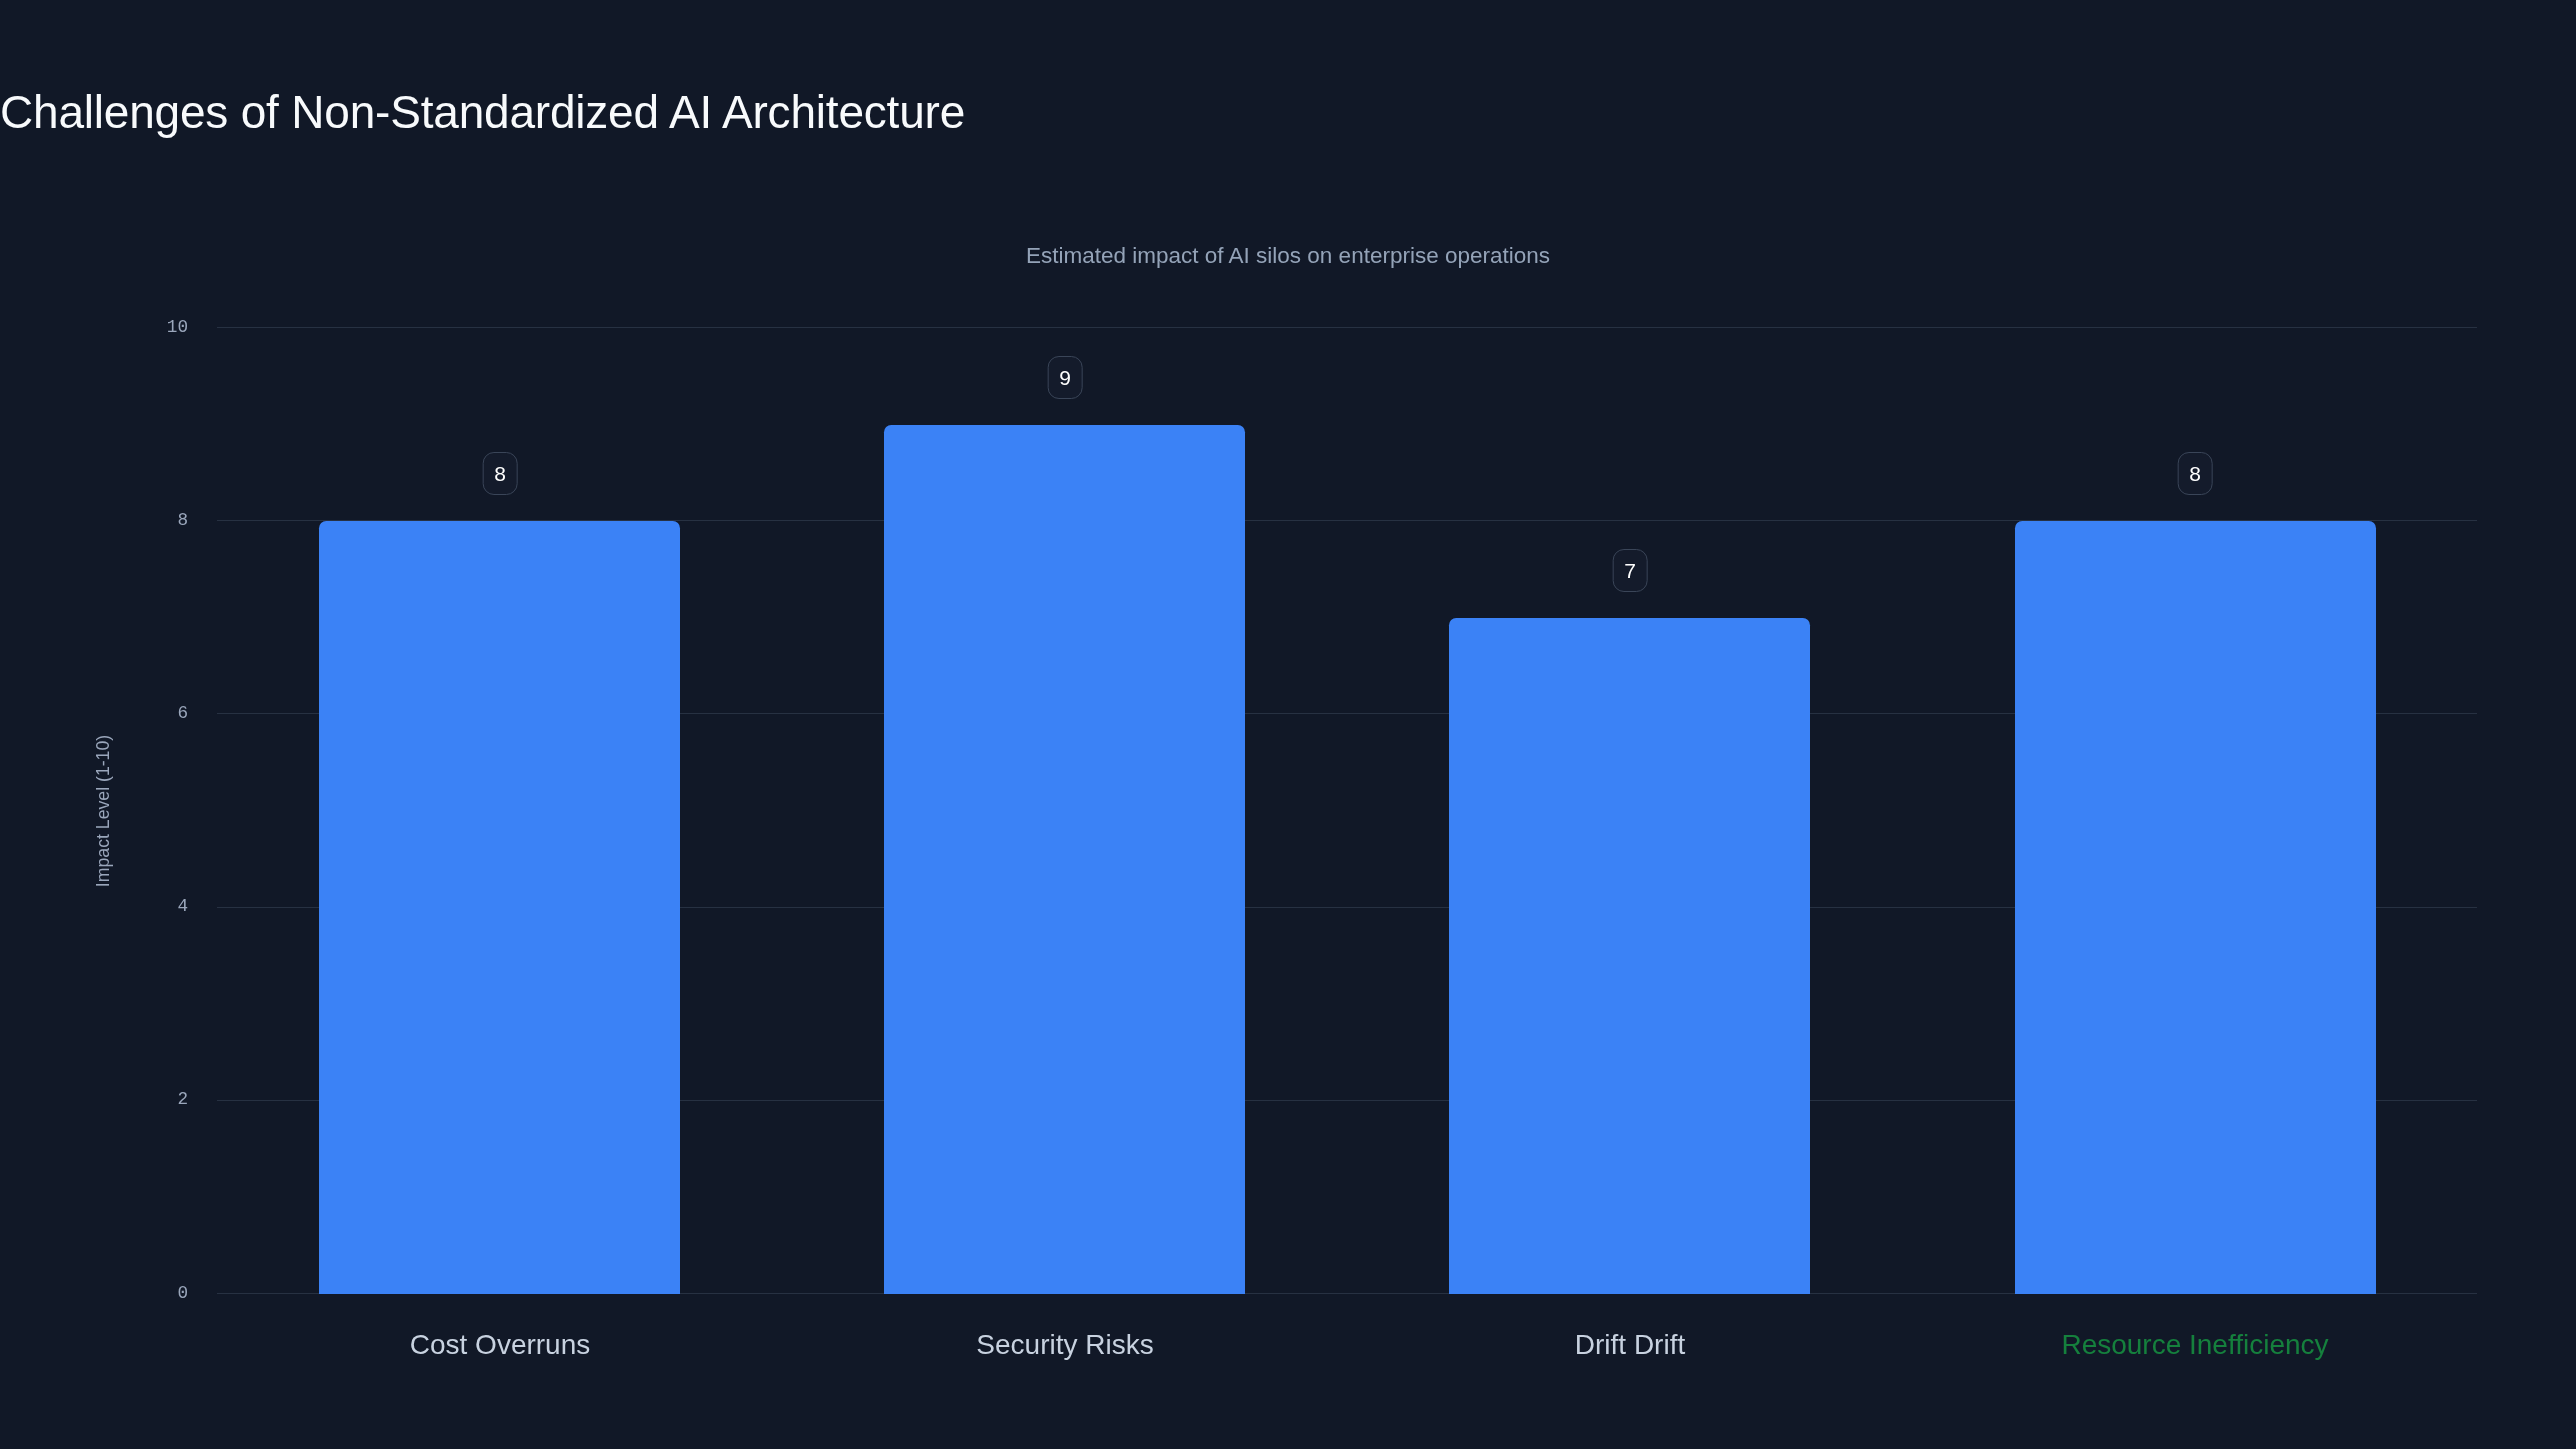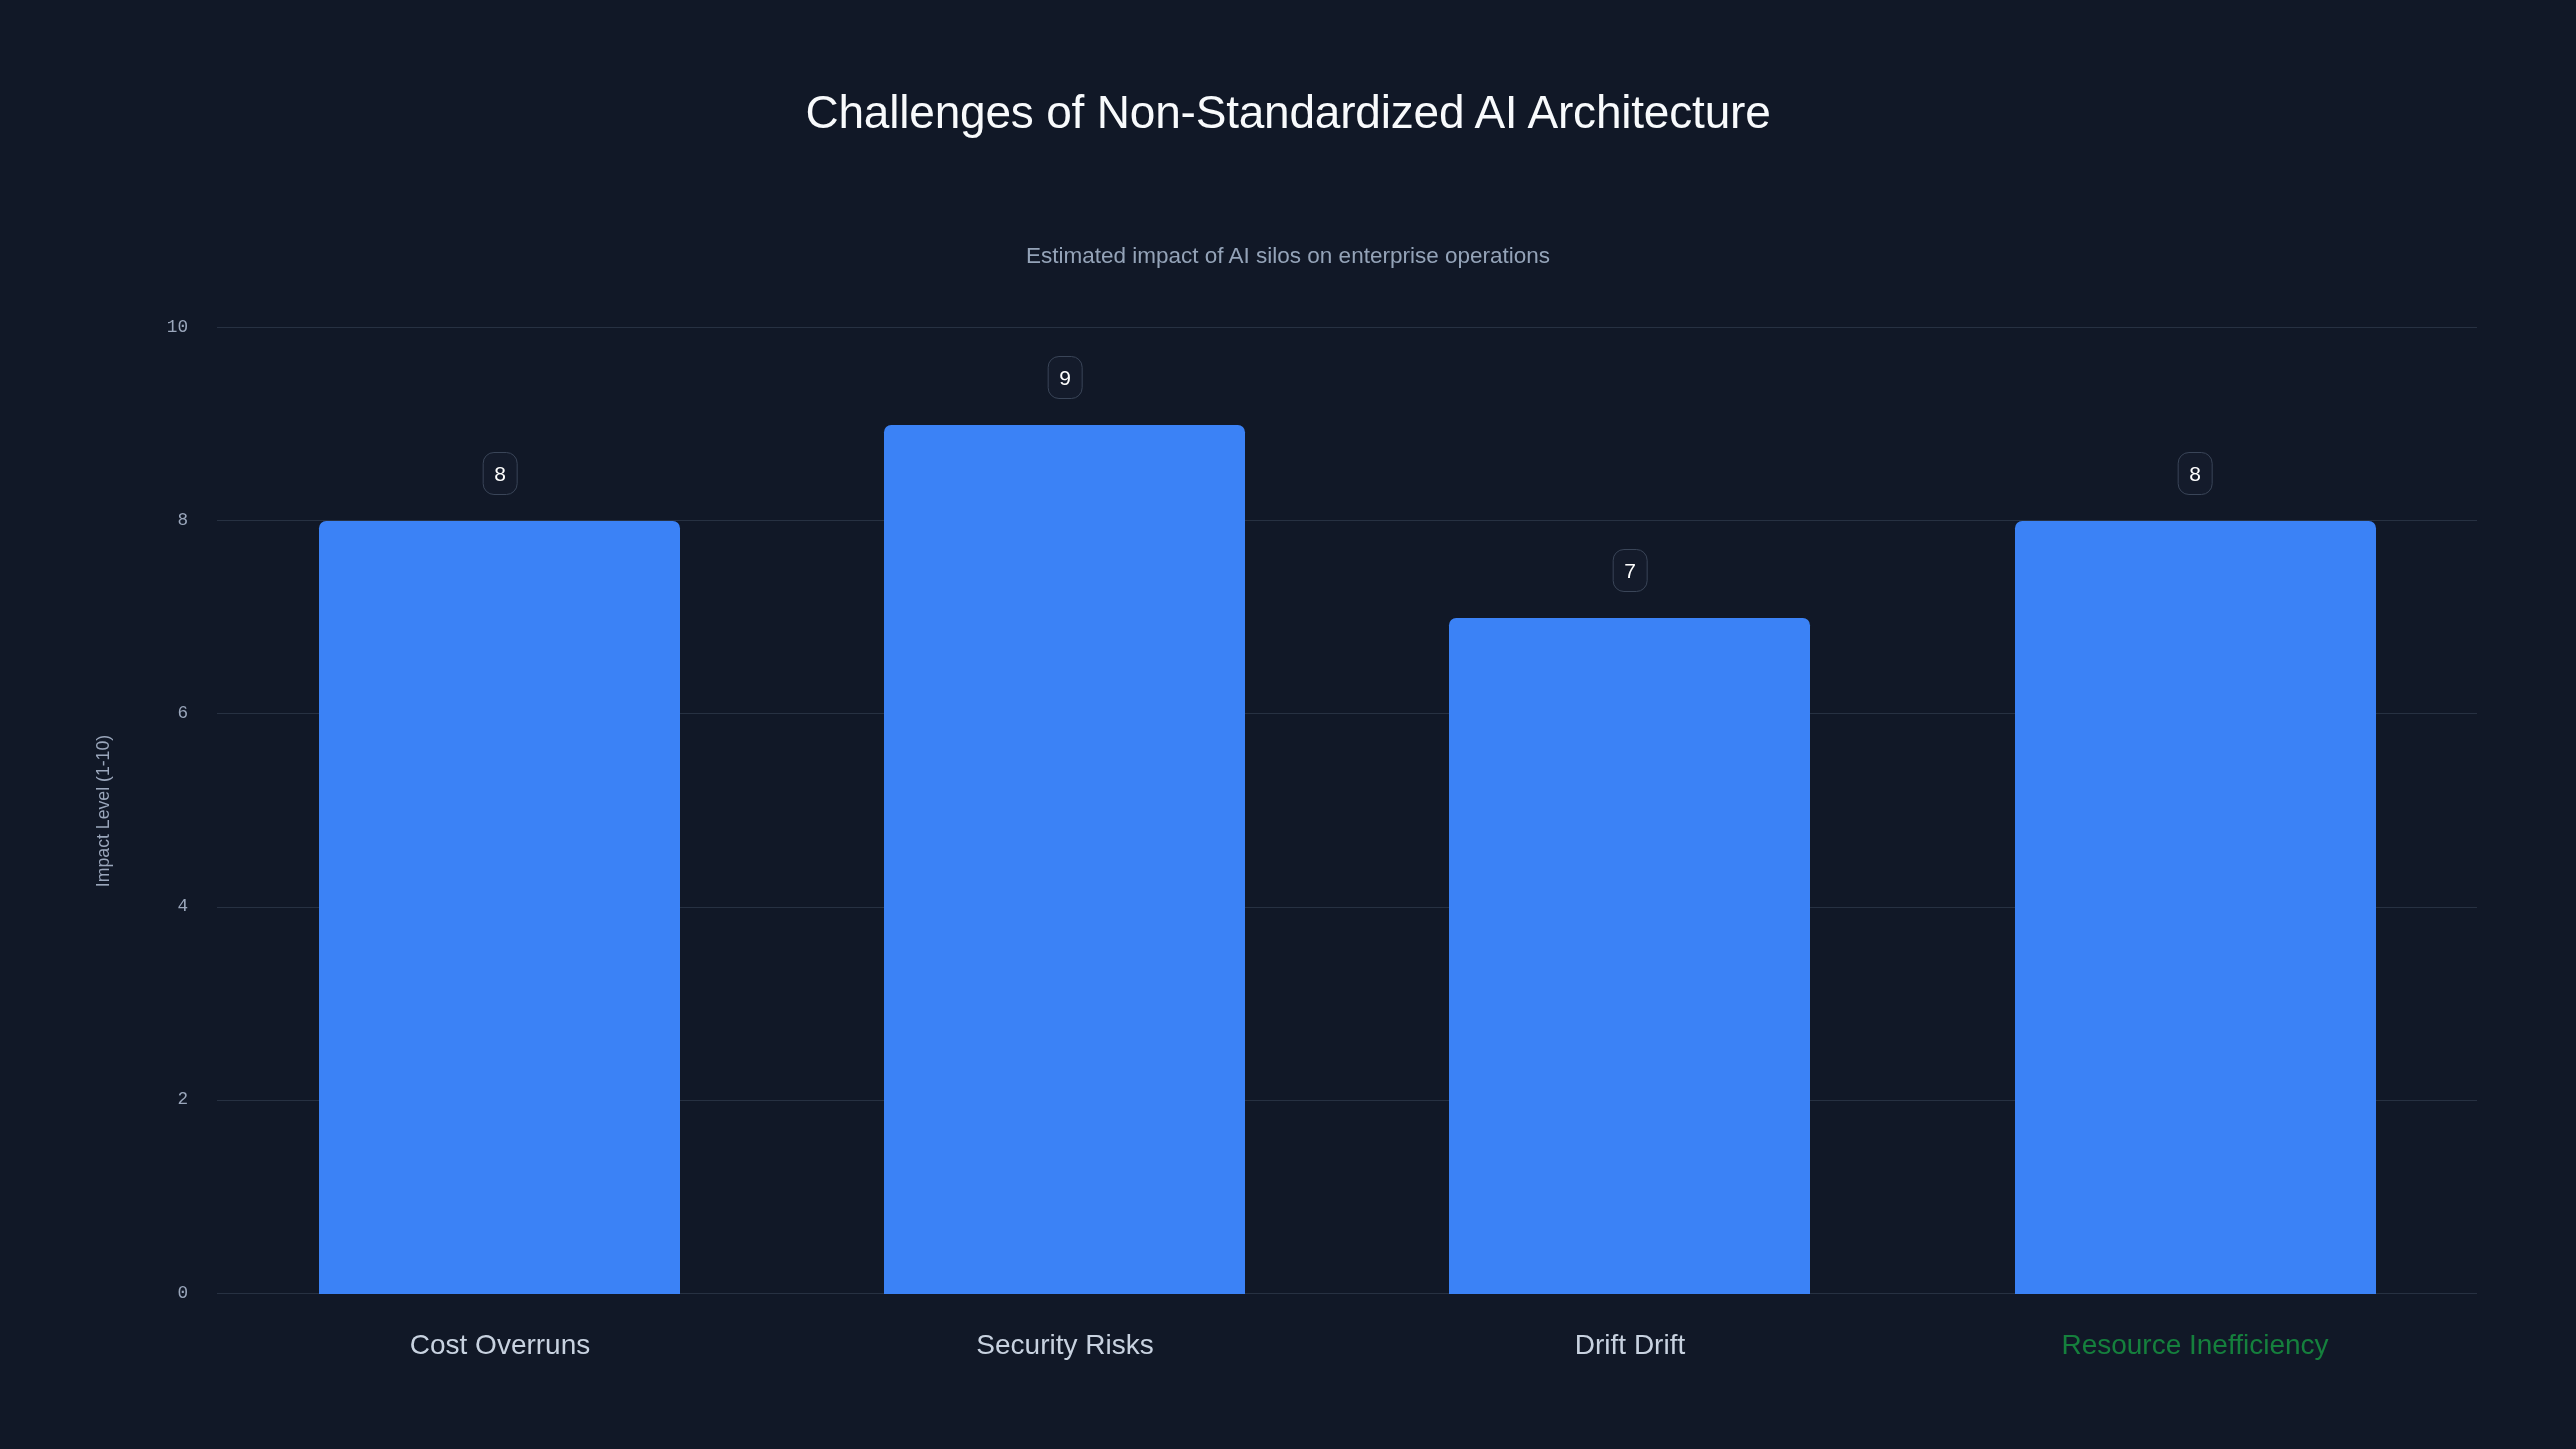--- a/index.html
+++ b/index.html
@@ -21,21 +21,21 @@
     height: 1449px;
     background: #111827;
   }
 
   
   .chart-title {
     position: absolute;
     left: 0;
     top: 87px;
     width: 2576px;
-    text-align: center;
+    text-align: left;
     color: #f8fafc;
     font-size: 46px;
     font-weight: 400;
     letter-spacing: -0.2px;
     line-height: 1.1;
   }
   .chart-subtitle {
     position: absolute;
     left: 0;
     top: 242px;

